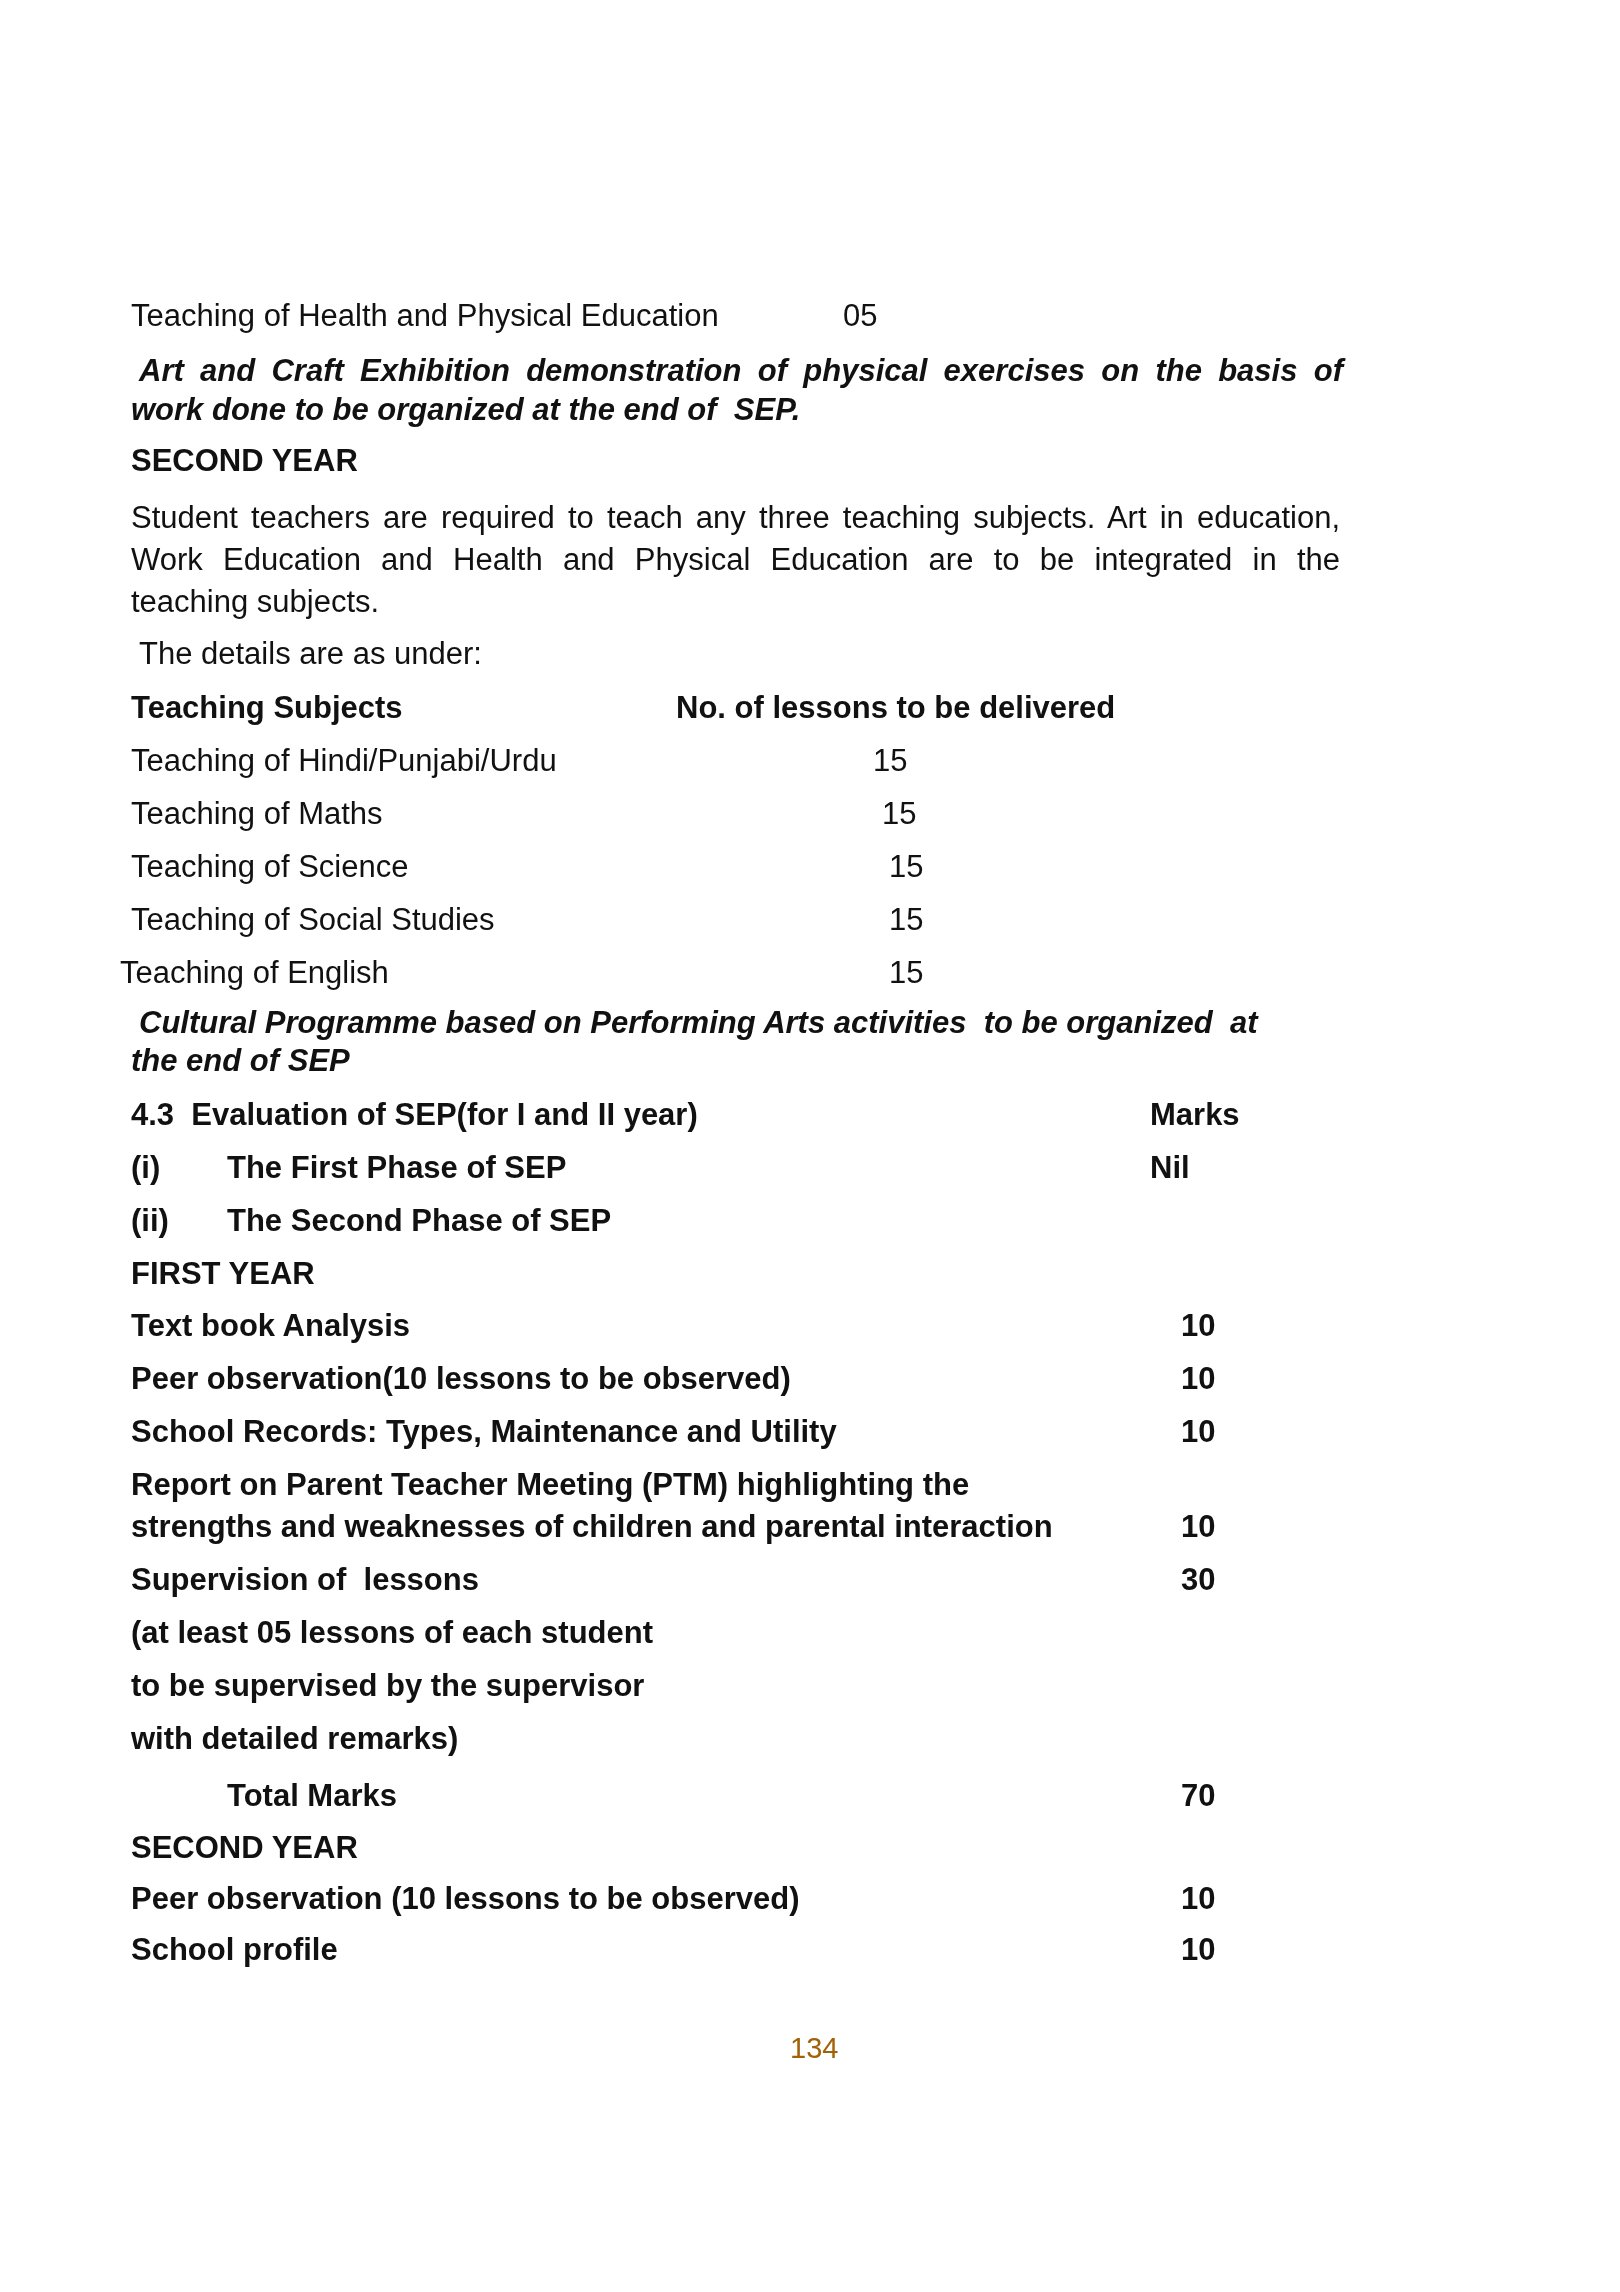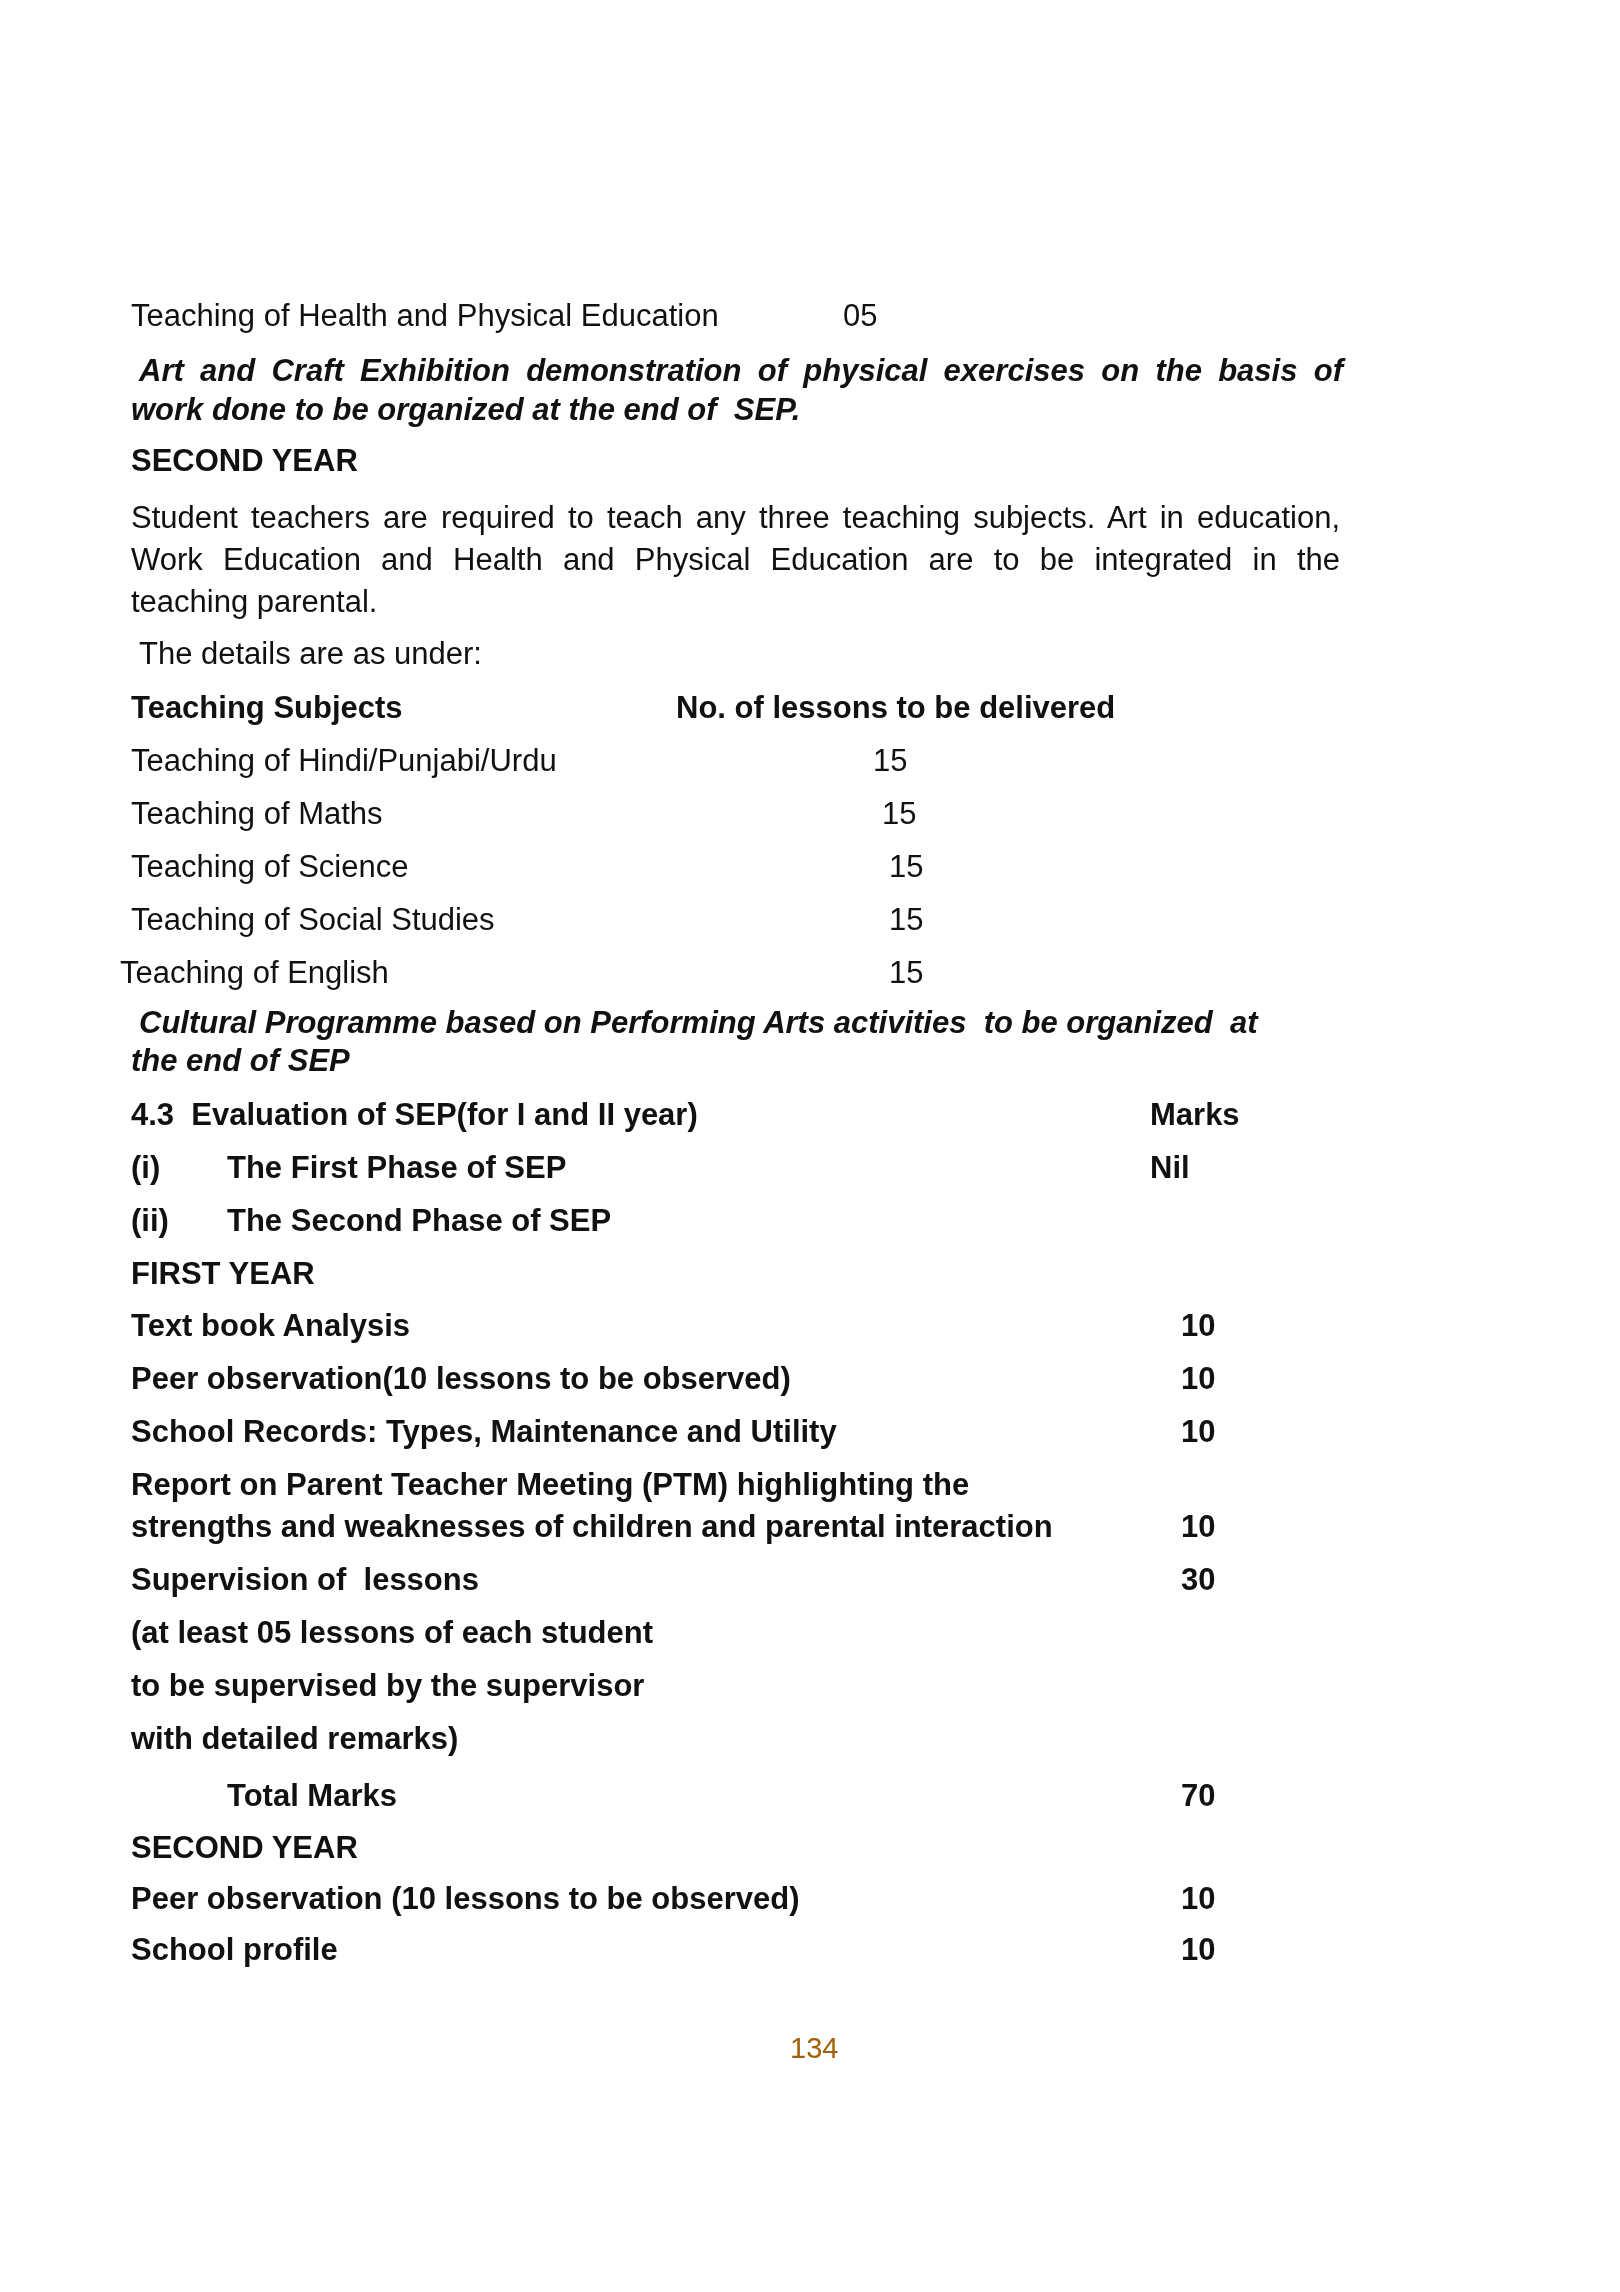--- a/index.html
+++ b/index.html
@@ -19,21 +19,21 @@
   <div class="ln" style="left:131px; top:300px;">Teaching of Health and Physical Education</div>
   <div class="ln" style="left:843px; top:300px;">05</div>
 
   <div class="ln bi just" style="left:139px; top:355px; width:1204px;">Art and Craft Exhibition demonstration of physical exercises  on the basis of</div>
   <div class="ln bi" style="left:131px; top:394px;">work done to be organized at the end of  SEP.</div>
 
   <div class="ln b" style="left:131px; top:445px;">SECOND YEAR</div>
 
   <div class="ln just" style="left:131px; top:502px; width:1209px;">Student teachers are required to teach any three teaching subjects. Art in education,</div>
   <div class="ln just" style="left:131px; top:544px; width:1209px;">Work Education and Health and Physical Education are to be integrated in the</div>
-  <div class="ln" style="left:131px; top:586px;">teaching parental.</div>
+  <div class="ln" style="left:131px; top:586px;">teaching subjects.</div>
 
   <div class="ln" style="left:139px; top:638px;">The details are as under:</div>
 
   <div>
     <div class="ln b" style="left:131px; top:692px;">Teaching Subjects</div>
     <div class="ln b" style="left:676px; top:692px;">No. of lessons to be delivered</div>
 
     <div>
       <div class="ln" style="left:131px; top:745px;">Teaching of Hindi/Punjabi/Urdu</div>
       <div class="ln" style="left:873px; top:745px;">15</div>

